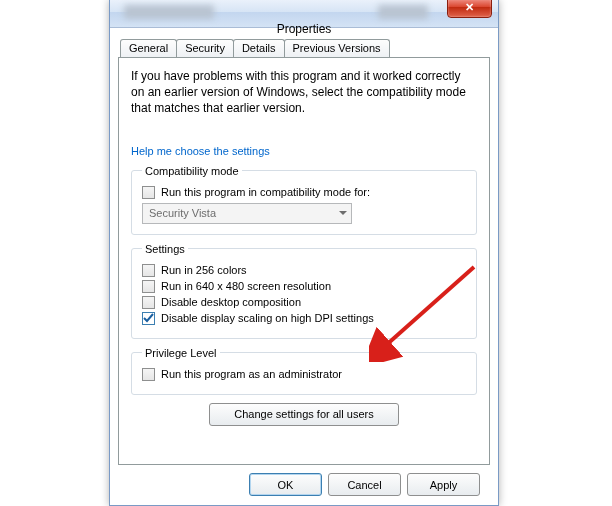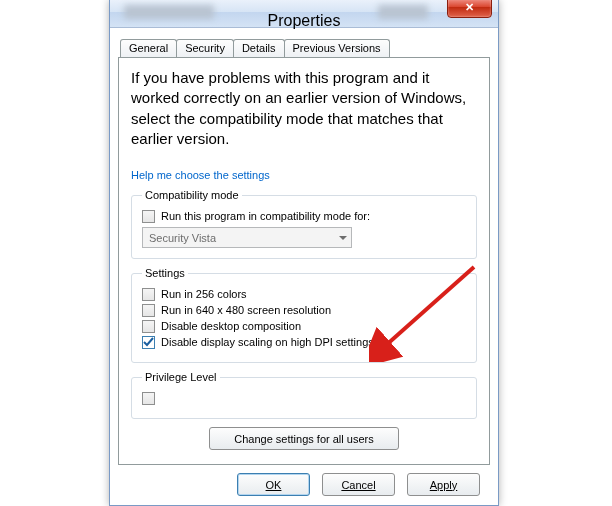--- a/index.html
+++ b/index.html
@@ -28,23 +28,23 @@
   .titlebar {
     height: 28px;
     background: linear-gradient(to bottom, #eaf1fb 0%, #d6e4f5 45%, #c3d6ef 46%, #d4e3f5 100%);
     border-bottom: 1px solid #a9bcd6;
     position: relative;
   }
   .title-text {
     position: absolute;
     left: 50%;
     transform: translateX(-50%);
-    top: 12px;
+    top: 22px;
     color: #000;
-    font-size: 16px;
+    font-size: 12px;
   }
   .title-blur-left {
     position: absolute;
     left: 14px; top: 5px;
     width: 90px; height: 14px;
     background: #b9c4d1;
     filter: blur(3px);
     border-radius: 2px;
   }
   .title-blur-right {
@@ -101,23 +101,23 @@
     z-index: 3;
   }
   .tab-panel {
     border: 1px solid #919b9c;
     background: #fff;
     padding: 10px 12px 12px 12px;
     position: relative;
     min-height: 408px;
   }
   .intro {
-    font-size: 15px;
+    font-size: 12px;
     line-height: 1.35;
-    margin-bottom: 8px;
+    margin-bottom: 16px;
   }
   .help-link {
     color: #0066cc;
     cursor: pointer;
     display: inline-block;
     margin-bottom: 8px;
     margin-top: 12px;
   }
   fieldset {
     border: 1px solid #d5dde5;
@@ -178,23 +178,22 @@
     height: 23px;
     border: 1px solid #8e8f8f;
     background: linear-gradient(to bottom, #fdfdfd, #e8ecef);
     font-size: 11px;
     cursor: pointer;
     border-radius: 3px;
   }
   .footer {
     display: flex;
     justify-content: flex-end;
-    gap: 12px;
+    gap: 6px;
     padding: 8px 10px 0 0;
-    text-decoration: underline;
   }
   .footer .btn {
     width: 73px;
     height: 23px;
     border: 1px solid #8e8f8f;
     background: linear-gradient(to bottom, #fdfdfd, #e8ecef);
     font-size: 11px;
     cursor: pointer;
     border-radius: 3px;
   }
@@ -272,20 +271,21 @@
               </svg>
             </span>
           <span>Disable display scaling on high DPI settings</span>
         </div>
       </fieldset>
 
       <fieldset>
         <legend>Privilege Level</legend>
         <div class="check-row">
           <span class="chk"></span>
+          <span>Run this program as an administrator</span>
         </div>
       </fieldset>
 
       <button class="wide-btn">Change settings for all users</button>
     </div>
 
     <div class="footer">
       <button class="btn default">OK</button>
       <button class="btn">Cancel</button>
       <button class="btn">Apply</button>

